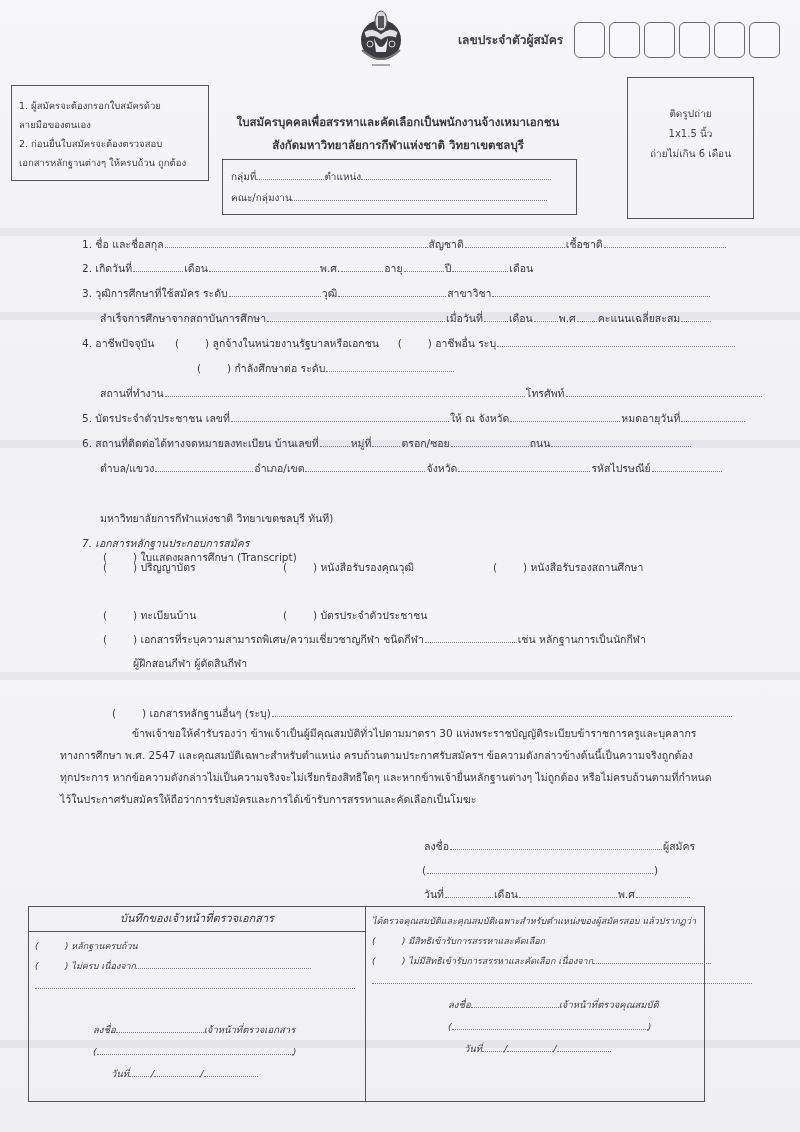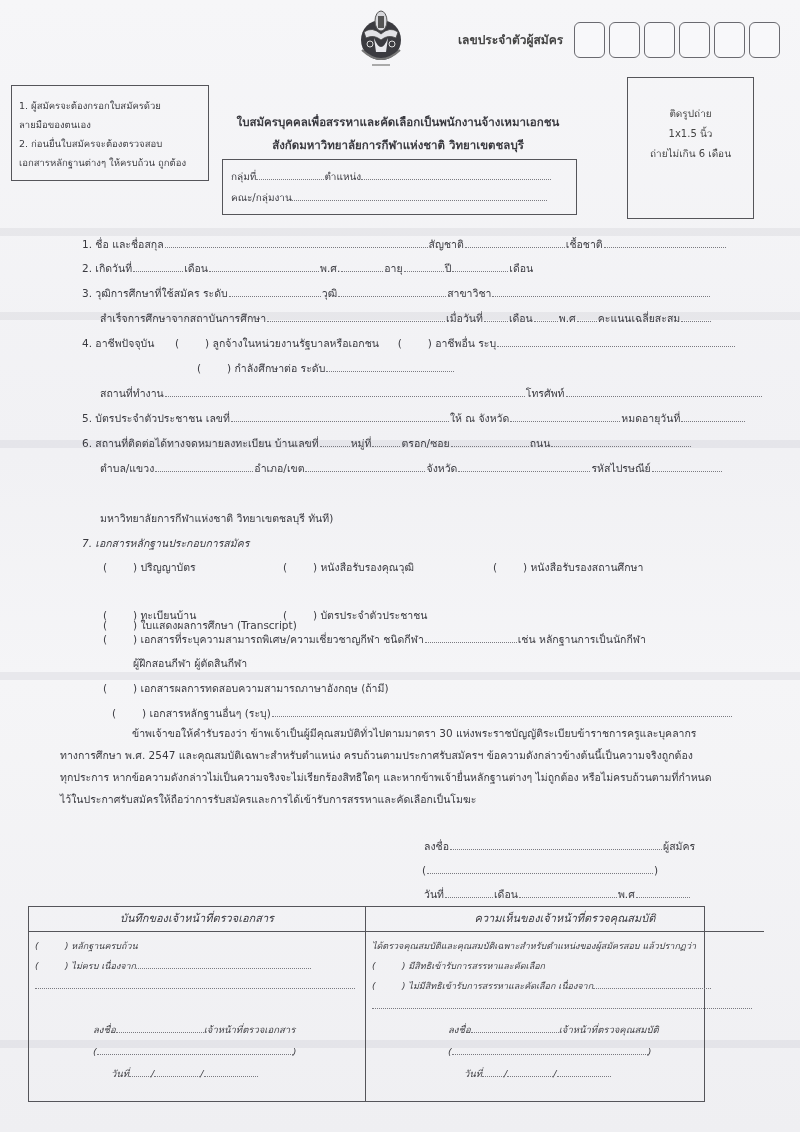--- a/index.html
+++ b/index.html
@@ -161,34 +161,31 @@
   <div class="line" style="left:100px; top:510px;">
     <span>มหาวิทยาลัยการกีฬาแห่งชาติ วิทยาเขตชลบุรี ทันที)</span>
   </div>
 
   <div class="line" style="left:82px; top:535px;font-style:italic;">
     <span>7. เอกสารหลักฐานประกอบการสมัคร</span>
   </div>
   <div class="line" style="left:103px; top:559px;">
     <span class="chk">(</span><span style="display:inline-block;width:150px">) ปริญญาบัตร</span><span class="chk">(</span><span style="display:inline-block;width:180px">) หนังสือรับรองคุณวุฒิ</span><span class="chk">(</span><span>) หนังสือรับรองสถานศึกษา</span>
   </div>
-  <div class="line" style="left:103px; top:617px;">
+  <div class="line" style="left:103px; top:549px;">
     <span class="chk">(</span><span>) ใบแสดงผลการศึกษา (Transcript)</span>
   </div>
   <div class="line" style="left:103px; top:607px;">
     <span class="chk">(</span><span style="display:inline-block;width:150px">) ทะเบียนบ้าน</span><span class="chk">(</span><span>) บัตรประจำตัวประชาชน</span>
   </div>
   <div class="line" style="left:103px; top:631px;">
     <span class="chk">(</span><span>) เอกสารที่ระบุความสามารถพิเศษ/ความเชี่ยวชาญกีฬา ชนิดกีฬา</span><span class="dots" style="width:92px"></span><span>เช่น หลักฐานการเป็นนักกีฬา</span>
   </div>
   <div class="line" style="left:133px; top:655px;">
     <span>ผู้ฝึกสอนกีฬา ผู้ตัดสินกีฬา</span>
-  </div>
-  <div class="line" style="left:103px; top:680px;">
-    <span class="chk">(</span><span>) เอกสารผลการทดสอบความสามารถภาษาอังกฤษ (ถ้ามี)</span>
   </div>
   <div class="line" style="left:112px; top:705px;">
     <span class="chk">(</span><span>) เอกสารหลักฐานอื่นๆ (ระบุ)</span><span class="dots" style="width:460px"></span>
   </div>
 
   <div class="decl" style="top:722px;">
     <div style="padding-left:50px">ข้าพเจ้าขอให้คำรับรองว่า ข้าพเจ้าเป็นผู้มีคุณสมบัติทั่วไปตามมาตรา 30 แห่งพระราชบัญญัติระเบียบข้าราชการครูและบุคลากร</div>
     <div style="margin-left:-22px">ทางการศึกษา พ.ศ. 2547 และคุณสมบัติเฉพาะสำหรับตำแหน่ง ครบถ้วนตามประกาศรับสมัครฯ ข้อความดังกล่าวข้างต้นนี้เป็นความจริงถูกต้อง</div>
     <div style="margin-left:-22px">ทุกประการ หากข้อความดังกล่าวไม่เป็นความจริงจะไม่เรียกร้องสิทธิใดๆ และหากข้าพเจ้ายื่นหลักฐานต่างๆ ไม่ถูกต้อง หรือไม่ครบถ้วนตามที่กำหนด</div>
     <div style="margin-left:-22px">ไว้ในประกาศรับสมัครให้ถือว่าการรับสมัครและการได้เข้ารับการสรรหาและคัดเลือกเป็นโมฆะ</div>
@@ -210,21 +207,20 @@
       <div class="tbl-body">
         <div><span class="chk">(</span><span>) หลักฐานครบถ้วน</span></div>
         <div><span class="chk">(</span><span>) ไม่ครบ เนื่องจาก</span><span class="dots" style="width:175px"></span></div>
         <div><span class="dots" style="width:320px"></span></div>
         <div class="sig" style="left:64px; top:88px;"><span>ลงชื่อ</span><span class="dots" style="width:88px"></span><span>เจ้าหน้าที่ตรวจเอกสาร</span></div>
         <div class="sig" style="left:64px; top:110px;"><span>(</span><span class="dots" style="width:196px"></span><span>)</span></div>
         <div class="sig" style="left:82px; top:132px;"><span>วันที่</span><span class="dots" style="width:22px"></span><span>/</span><span class="dots" style="width:46px"></span><span>/</span><span class="dots" style="width:54px"></span></div>
       </div>
     </div>
     <div class="tbl-col tbl-right">
-      <div class="tbl-head">ความเห็นของเจ้าหน้าที่ตรวจคุณสมบัติ</div>
       <div class="tbl-body">
         <div>ได้ตรวจคุณสมบัติและคุณสมบัติเฉพาะสำหรับตำแหน่งของผู้สมัครสอบ แล้วปรากฏว่า</div>
         <div><span class="chk">(</span><span>) มีสิทธิเข้ารับการสรรหาและคัดเลือก</span></div>
         <div><span class="chk">(</span><span>) ไม่มีสิทธิเข้ารับการสรรหาและคัดเลือก เนื่องจาก</span><span class="dots" style="width:118px"></span></div>
         <div><span class="dots" style="width:380px"></span></div>
         <div class="sig" style="left:82px; top:88px;"><span>ลงชื่อ</span><span class="dots" style="width:88px"></span><span>เจ้าหน้าที่ตรวจคุณสมบัติ</span></div>
         <div class="sig" style="left:82px; top:110px;"><span>(</span><span class="dots" style="width:196px"></span><span>)</span></div>
         <div class="sig" style="left:98px; top:132px;"><span>วันที่</span><span class="dots" style="width:22px"></span><span>/</span><span class="dots" style="width:46px"></span><span>/</span><span class="dots" style="width:54px"></span></div>
       </div>
     </div>

